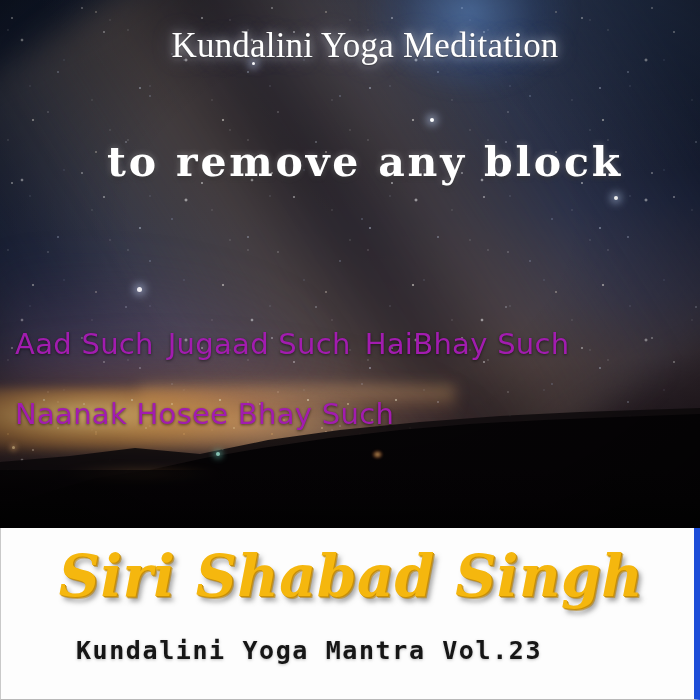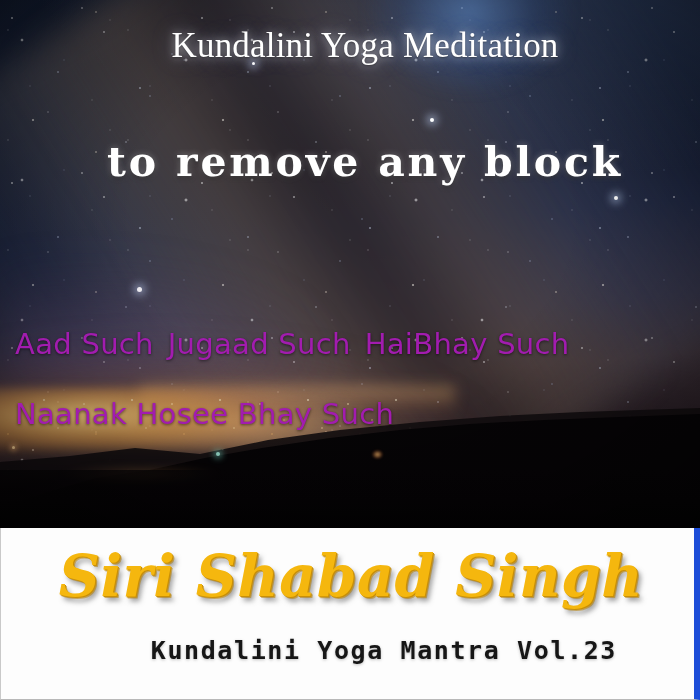--- a/index.html
+++ b/index.html
@@ -349,21 +349,21 @@
       2px 2px 0 rgba(180,128,8,0.55),
       4px 5px 5px rgba(90,90,90,0.55);
     white-space: nowrap;
   }
 
   .subtitle {
     position: absolute;
     left: 0;
     top: 108px;
     width: 616px;
-    text-align: right;
+    text-align: center;
     font-family: "DejaVu Sans Mono", "Liberation Mono", monospace;
     font-weight: bold;
     font-size: 25px;
     color: #161616;
     letter-spacing: 1.6px;
     text-shadow: 0 1px 3px rgba(120,120,120,0.45);
     white-space: nowrap;
   }
 </style>
 </head>

